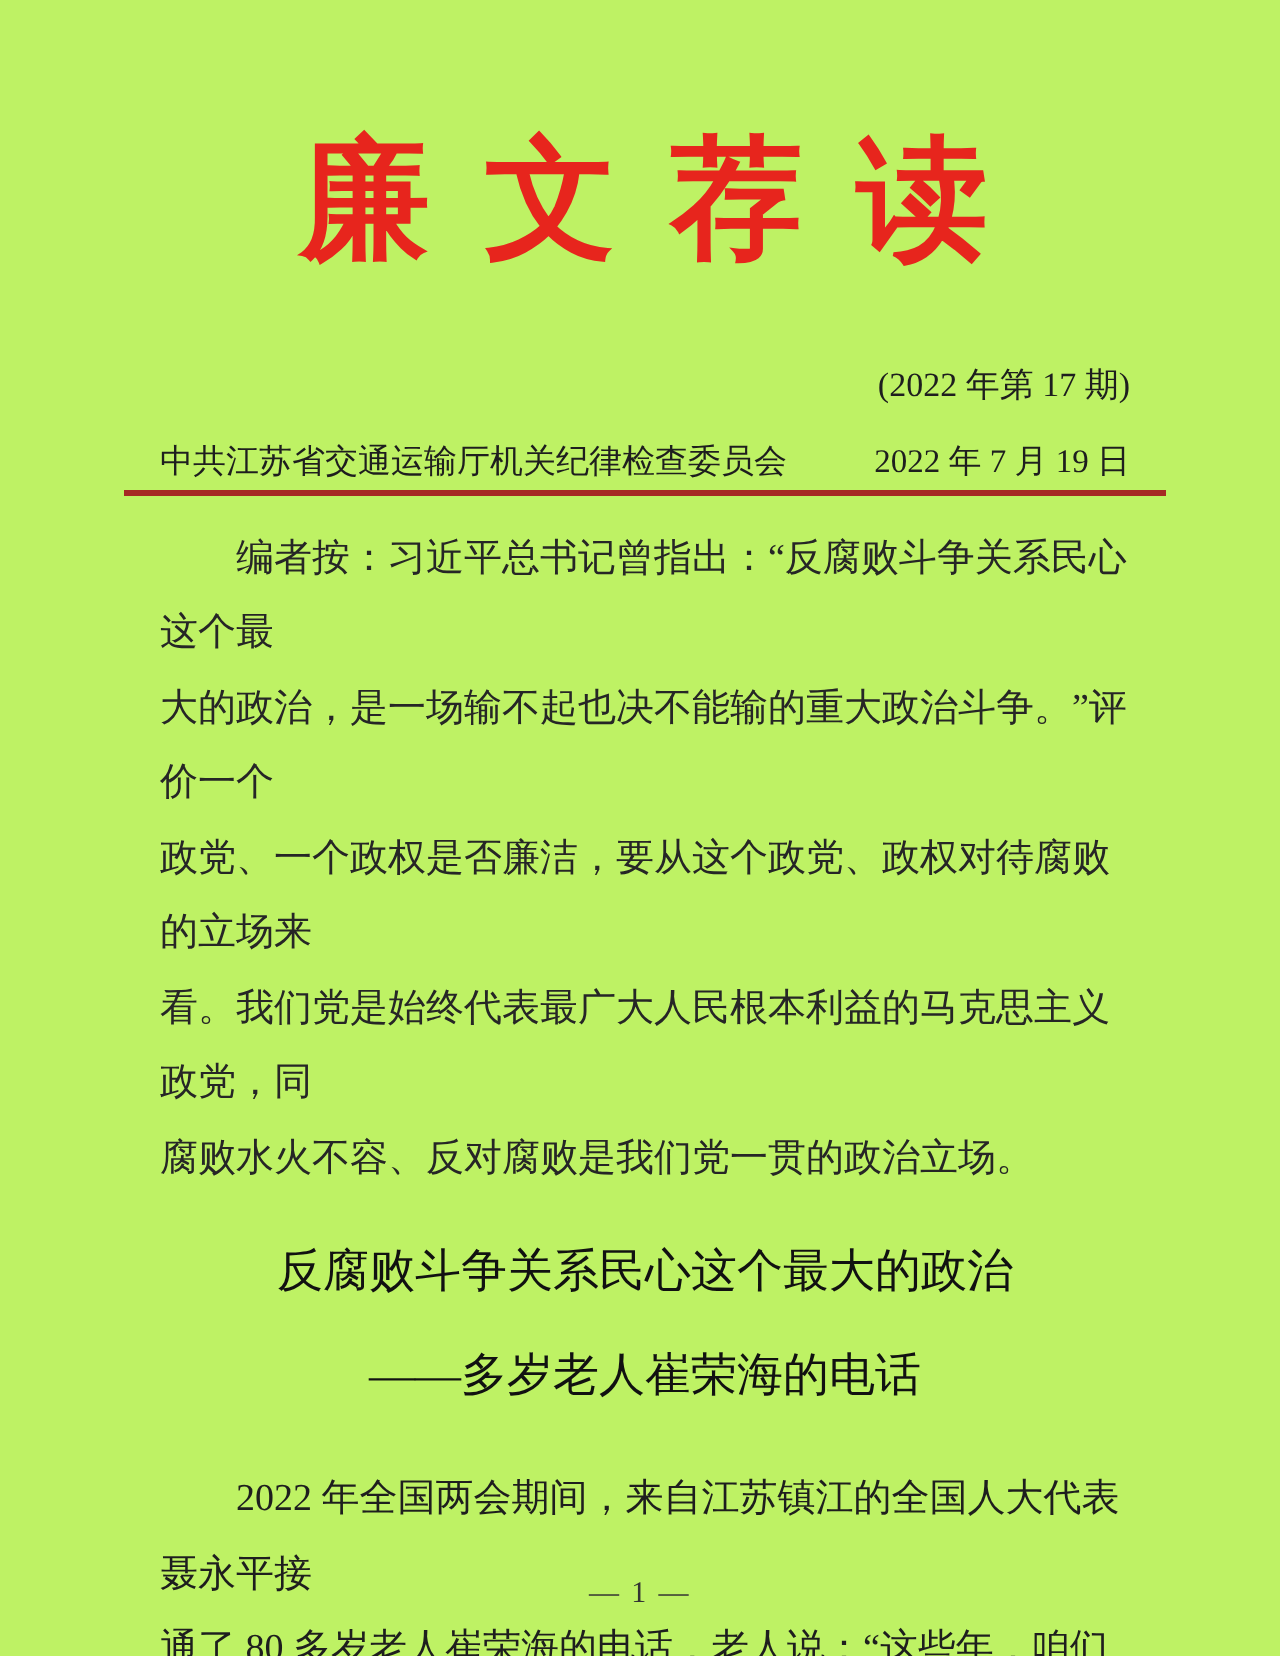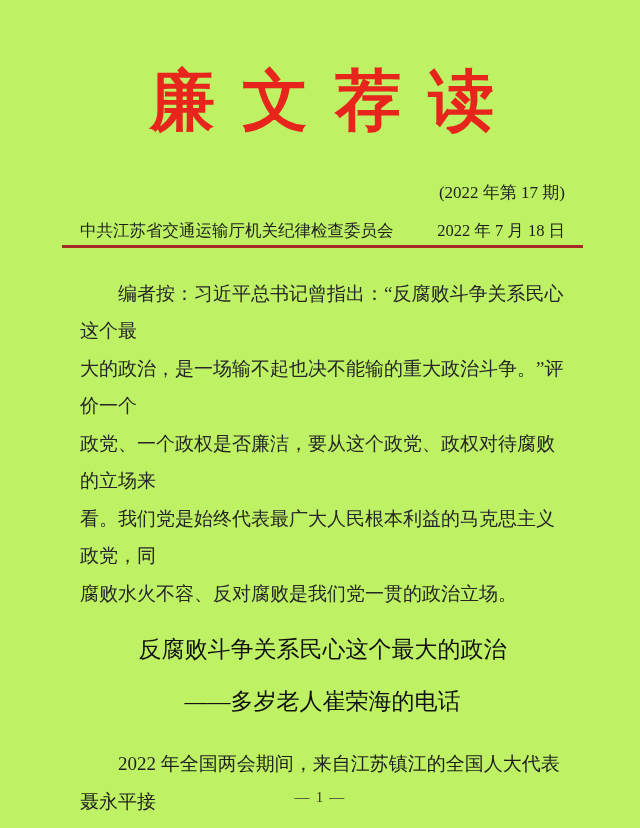--- a/index.html
+++ b/index.html
@@ -45,21 +45,21 @@
     font-size: 16.5px;
     line-height: 22px;
     font-weight: 500;
   }
   .red-rule {
     height: 3px;
     background: var(--rule-red, #a52a24);
     margin: 3px -18px 0 -18px; 
   }
   .editor-note {
-    margin-top: 27px;
+    margin-top: 13px;
     font-size: 19px;
     line-height: 37.5px;
     text-indent: 2em;
     white-space: pre-line;
     color: #262626;
   }
   .article-heading {
     margin-top: 12px;
     text-align: center;
     font-size: 23px;
@@ -91,21 +91,21 @@
 
 <div class="page">
   <div class="content">
 
     <div class="doc-title">廉 文 荐 读</div>
 
     <div class="issue-line">(2022 年第 17 期)</div>
 
     <div class="masthead">
       <span>中共江苏省交通运输厅机关纪律检查委员会</span>
-      <span>2022 年 7 月 18 日</span>
+      <span>2022 年 7 月 19 日</span>
     </div>
 
     <div class="red-rule"></div>
 
     <div class="editor-note">编者按：习近平总书记曾指出：“反腐败斗争关系民心这个最
 大的政治，是一场输不起也决不能输的重大政治斗争。”评价一个
 政党、一个政权是否廉洁，要从这个政党、政权对待腐败的立场来
 看。我们党是始终代表最广大人民根本利益的马克思主义政党，同
 腐败水火不容、反对腐败是我们党一贯的政治立场。</div>
 

